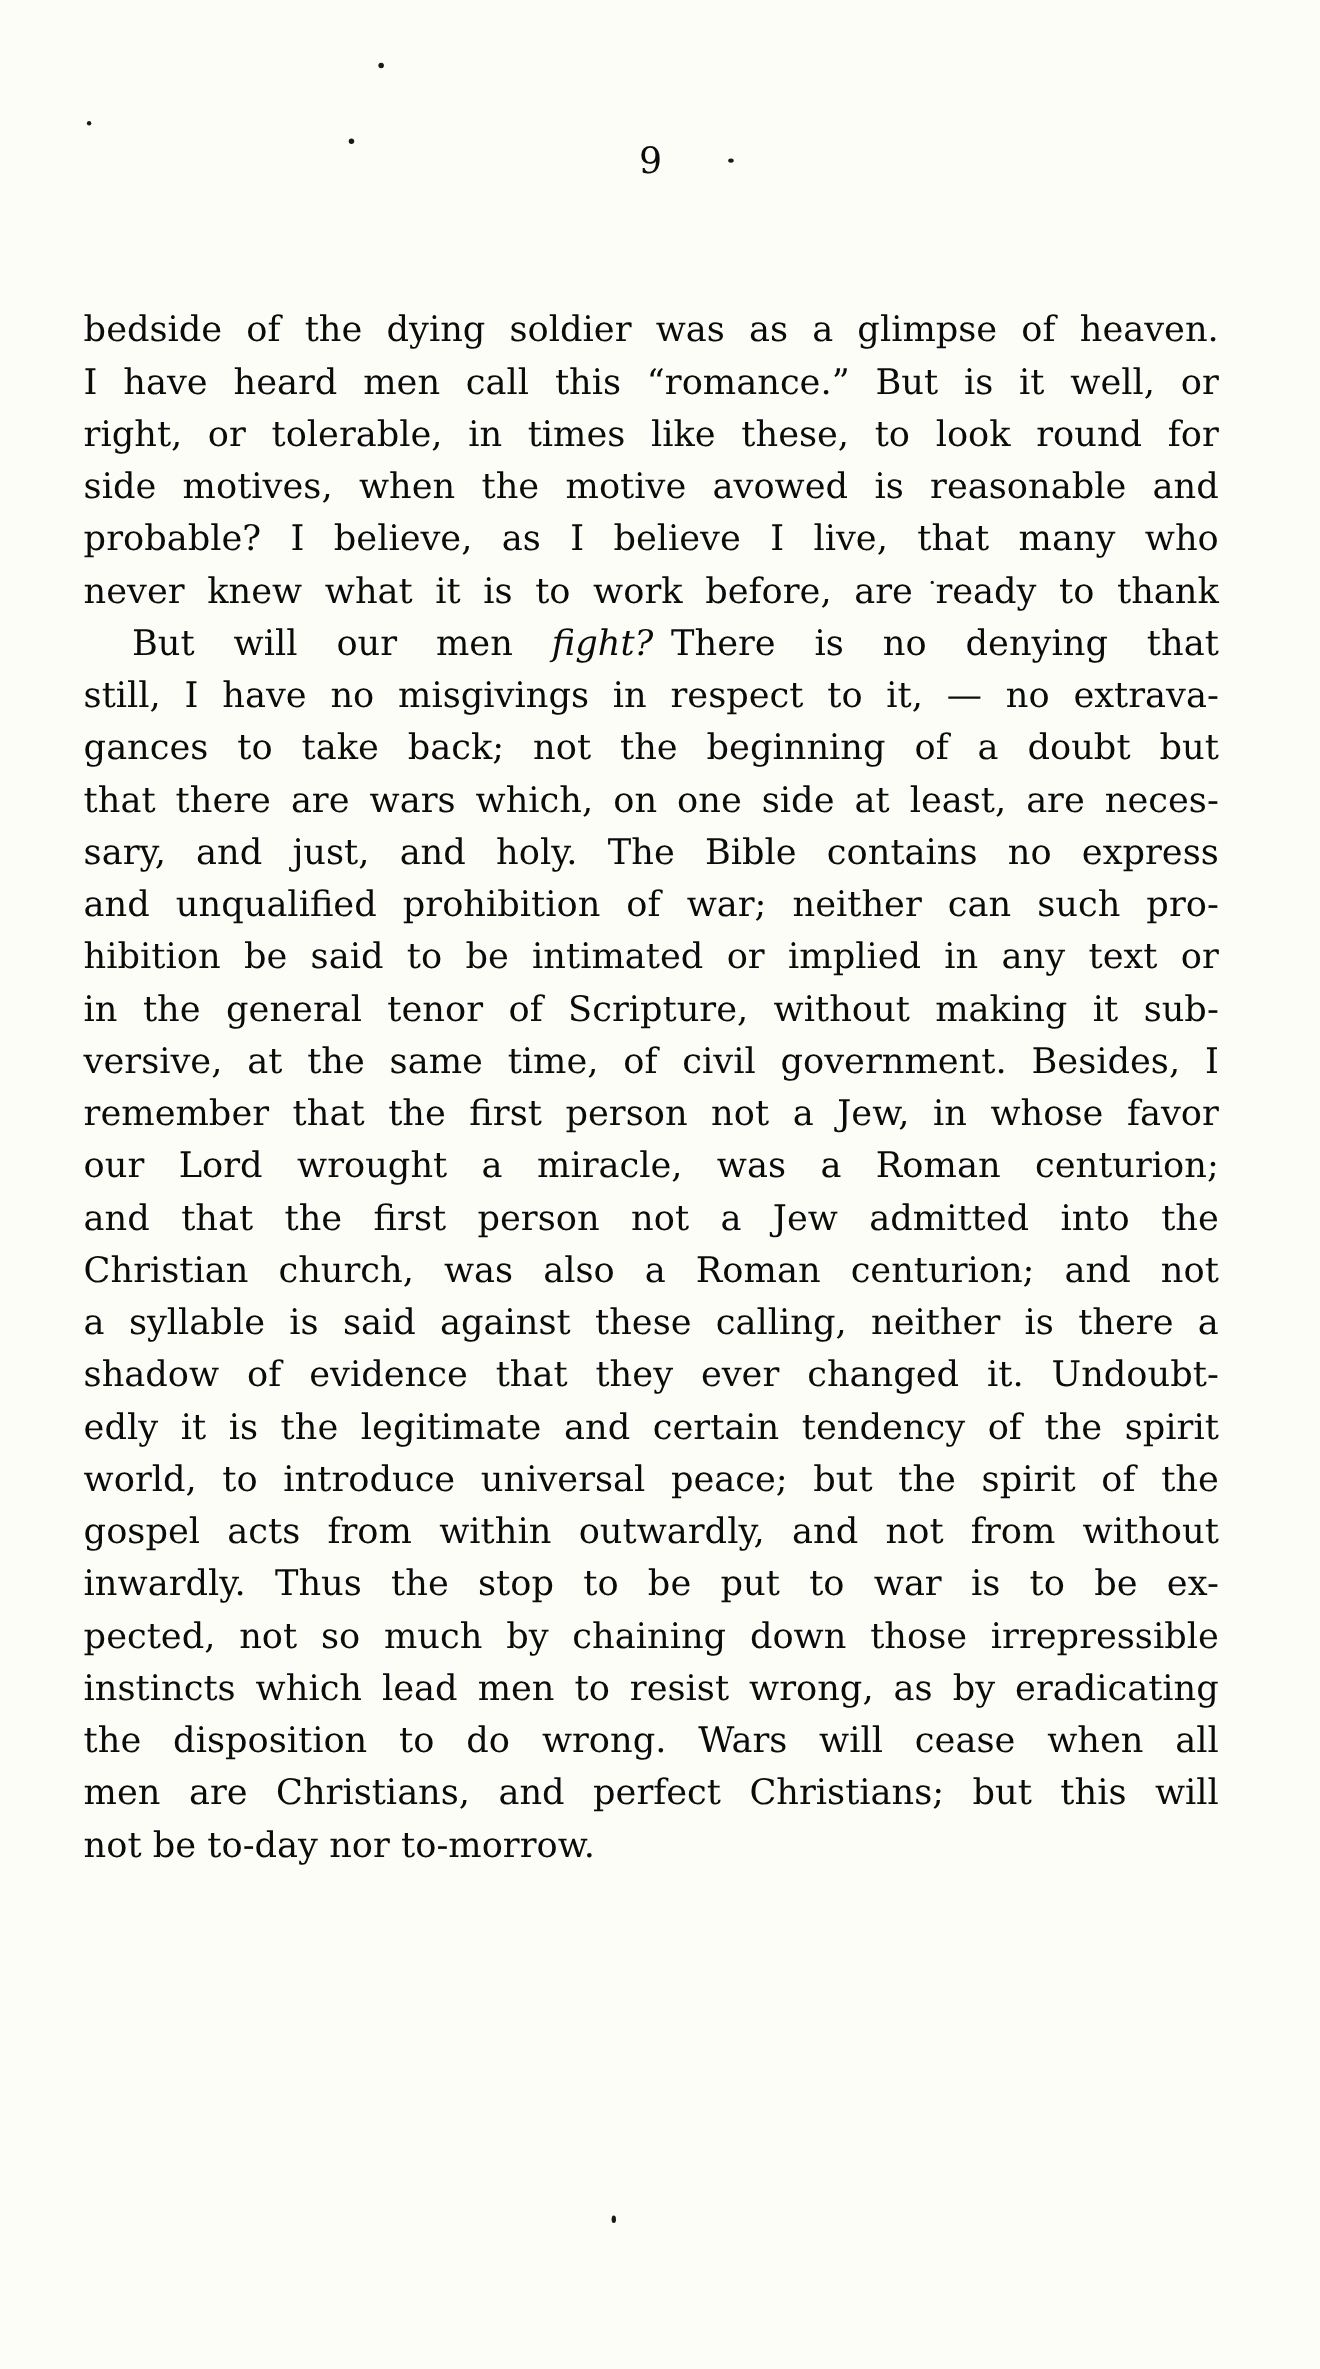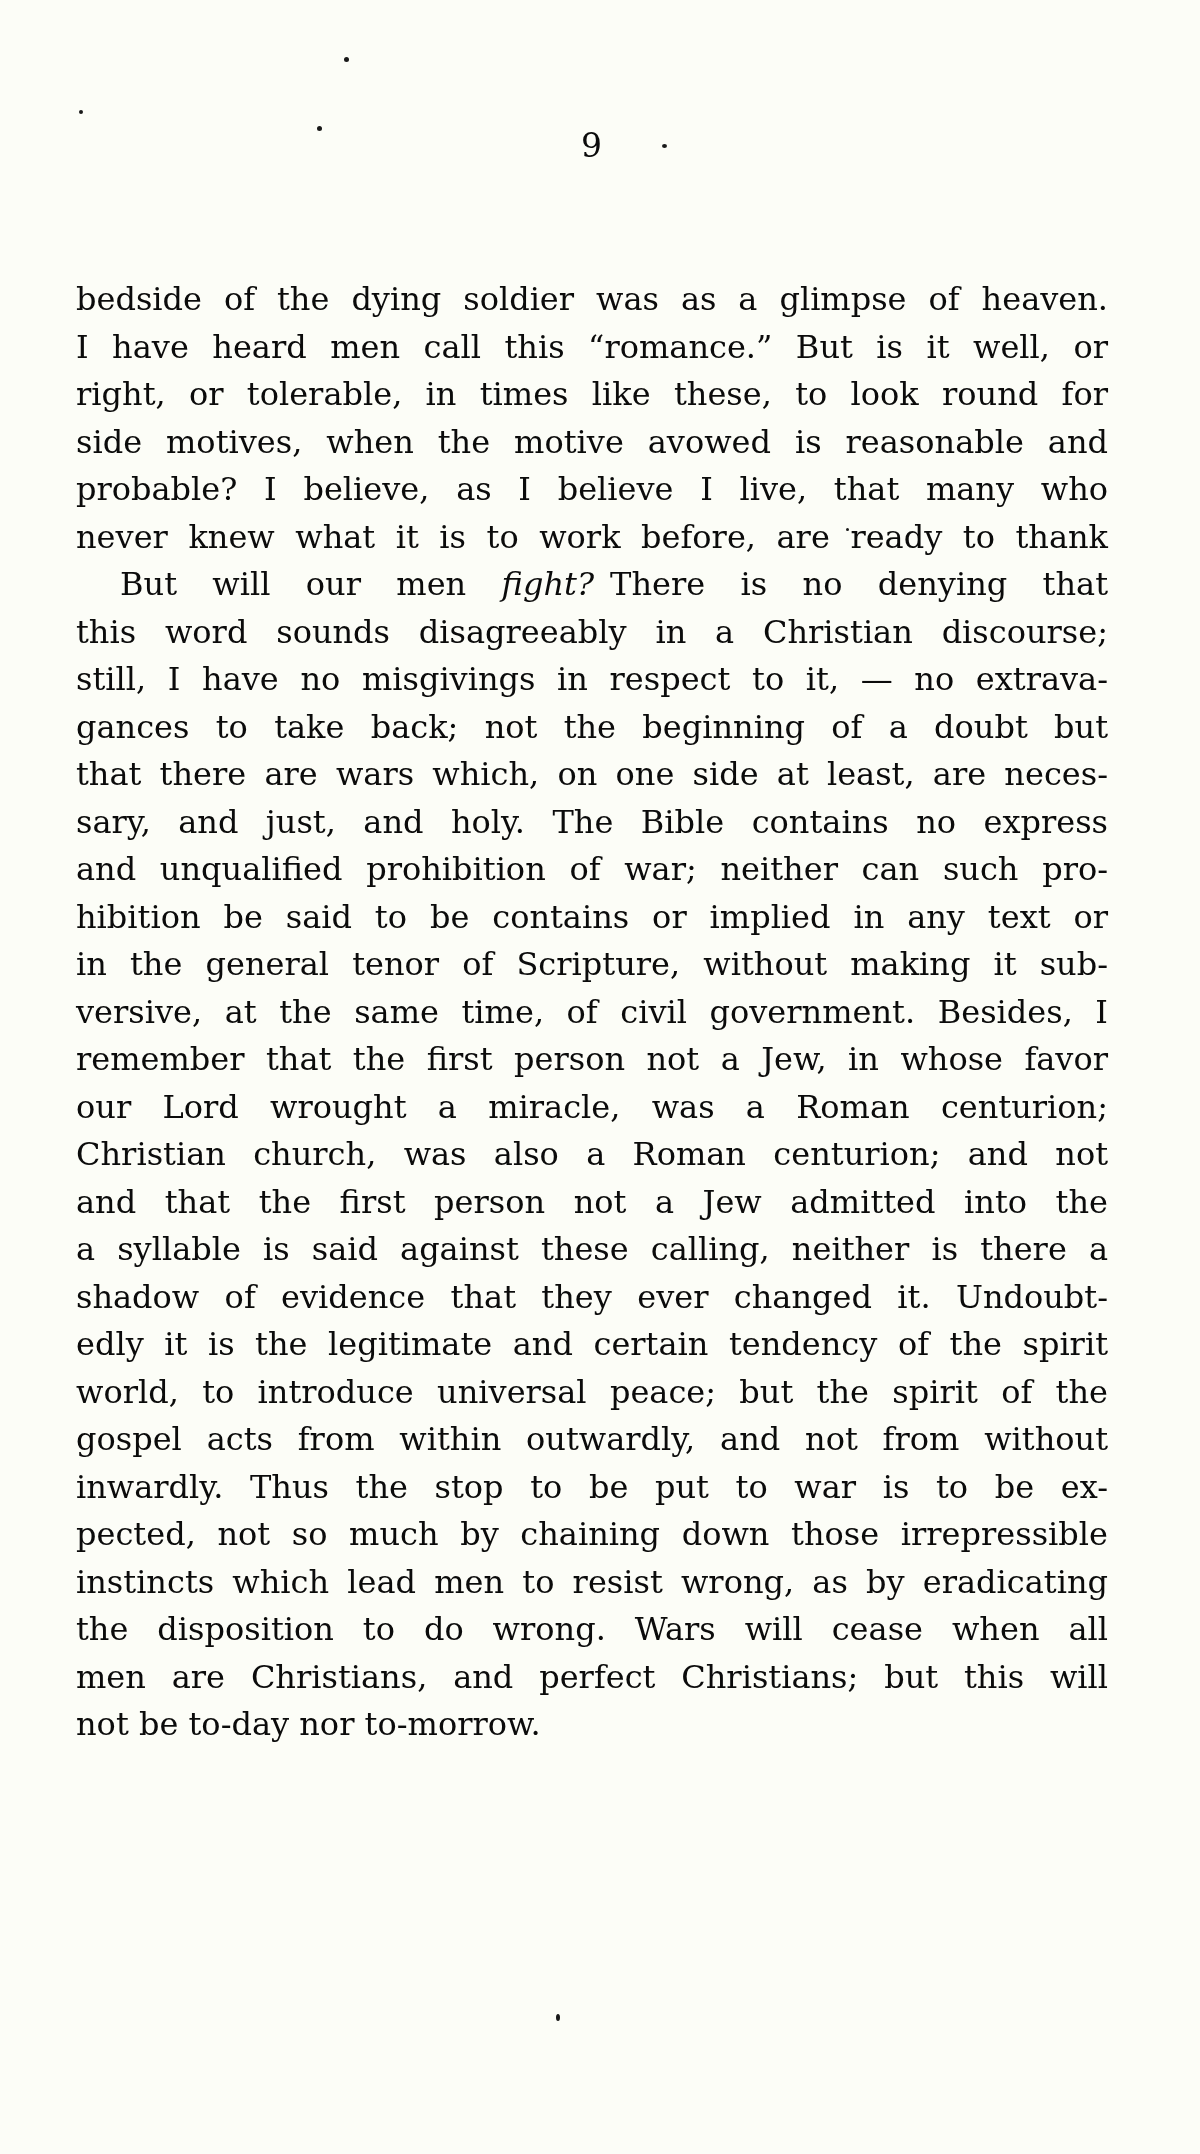--- a/index.html
+++ b/index.html
@@ -65,33 +65,32 @@
       <div class="paragraph">
         <div class="line"><span>bedside of the dying soldier was as a glimpse of heaven.</span></div>
         <div class="line"><span>I have heard men call this “romance.”  But is it well, or</span></div>
         <div class="line"><span>right, or tolerable, in times like these, to look round for</span></div>
         <div class="line"><span>side motives, when the motive avowed is reasonable and</span></div>
         <div class="line"><span>probable?  I believe, as I believe I live, that many who</span></div>
         <div class="line"><span>never knew what it is to work before, are ready to thank</span></div>
       </div>
       <div class="paragraph">
         <div class="line indent"><span>But will our men </span><span class="italic">fight?</span><span> There is no denying that</span></div>
-        <div class="line"><span>this word sounds disagreeably in a Christian discourse;</span></div>
         <div class="line"><span>still, I have no misgivings in respect to it, — no extrava-</span></div>
         <div class="line"><span>gances to take back;  not the beginning of a doubt but</span></div>
         <div class="line"><span>that there are wars which, on one side at least, are neces-</span></div>
         <div class="line"><span>sary, and just, and holy.  The Bible contains no express</span></div>
         <div class="line"><span>and unqualified prohibition of war;  neither can such pro-</span></div>
-        <div class="line"><span>hibition be said to be contains or implied in any text or</span></div>
+        <div class="line"><span>hibition be said to be intimated or implied in any text or</span></div>
         <div class="line"><span>in the general tenor of Scripture, without making it sub-</span></div>
         <div class="line"><span>versive, at the same time, of civil government.  Besides, I</span></div>
         <div class="line"><span>remember that the first person not a Jew, in whose favor</span></div>
         <div class="line"><span>our Lord wrought a miracle, was a Roman centurion;</span></div>
+        <div class="line"><span>and that the first person not a Jew admitted into the</span></div>
         <div class="line"><span>Christian church, was also a Roman centurion; and not</span></div>
-        <div class="line"><span>and that the first person not a Jew admitted into the</span></div>
         <div class="line"><span>a syllable is said against these calling, neither is there a</span></div>
         <div class="line"><span>shadow of evidence that they ever changed it.  Undoubt-</span></div>
         <div class="line"><span>edly it is the legitimate and certain tendency of the spirit</span></div>
         <div class="line"><span>world, to introduce universal peace;  but the spirit of the</span></div>
         <div class="line"><span>gospel acts from within outwardly, and not from without</span></div>
         <div class="line"><span>inwardly.  Thus the stop to be put to war is to be ex-</span></div>
         <div class="line"><span>pected, not so much by chaining down those irrepressible</span></div>
         <div class="line"><span>instincts which lead men to resist wrong, as by eradicating</span></div>
         <div class="line"><span>the disposition to do wrong.  Wars will cease when all</span></div>
         <div class="line"><span>men are Christians, and perfect Christians;  but this will</span></div>

